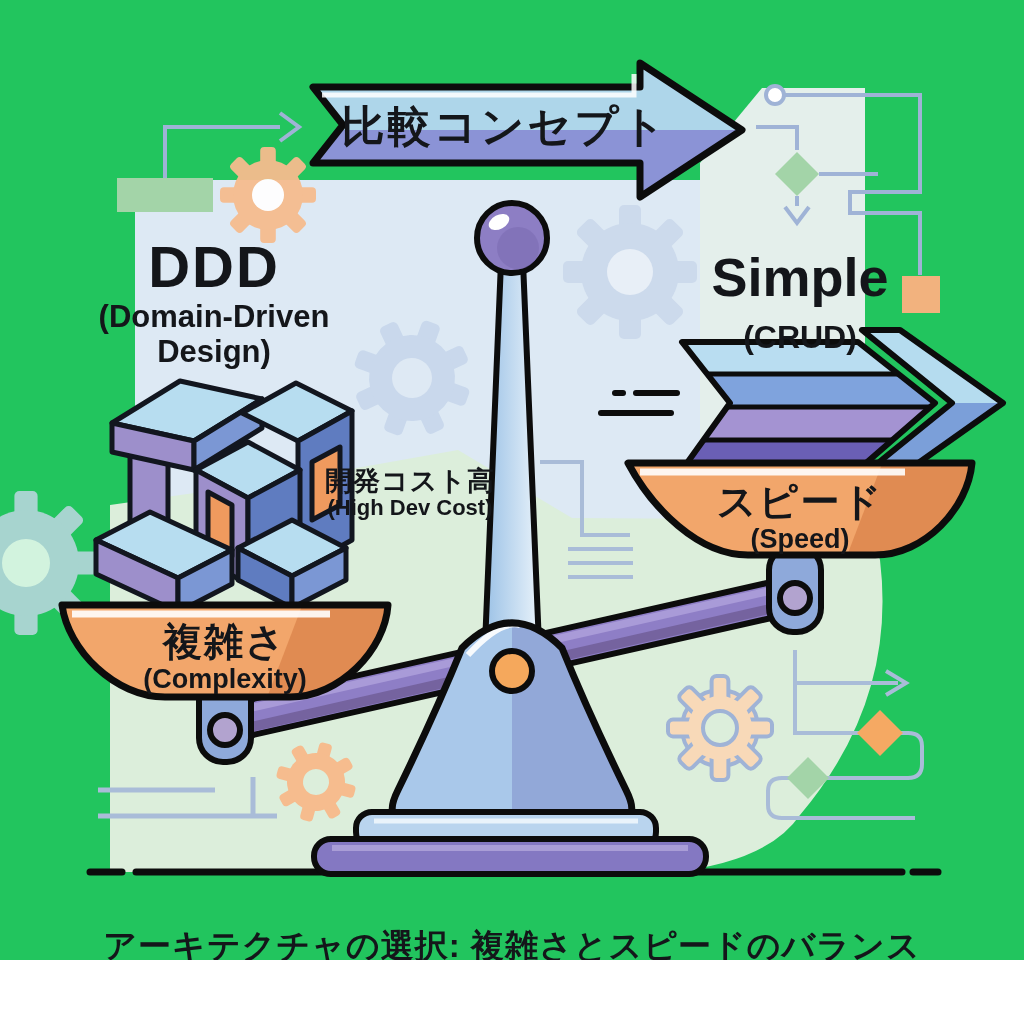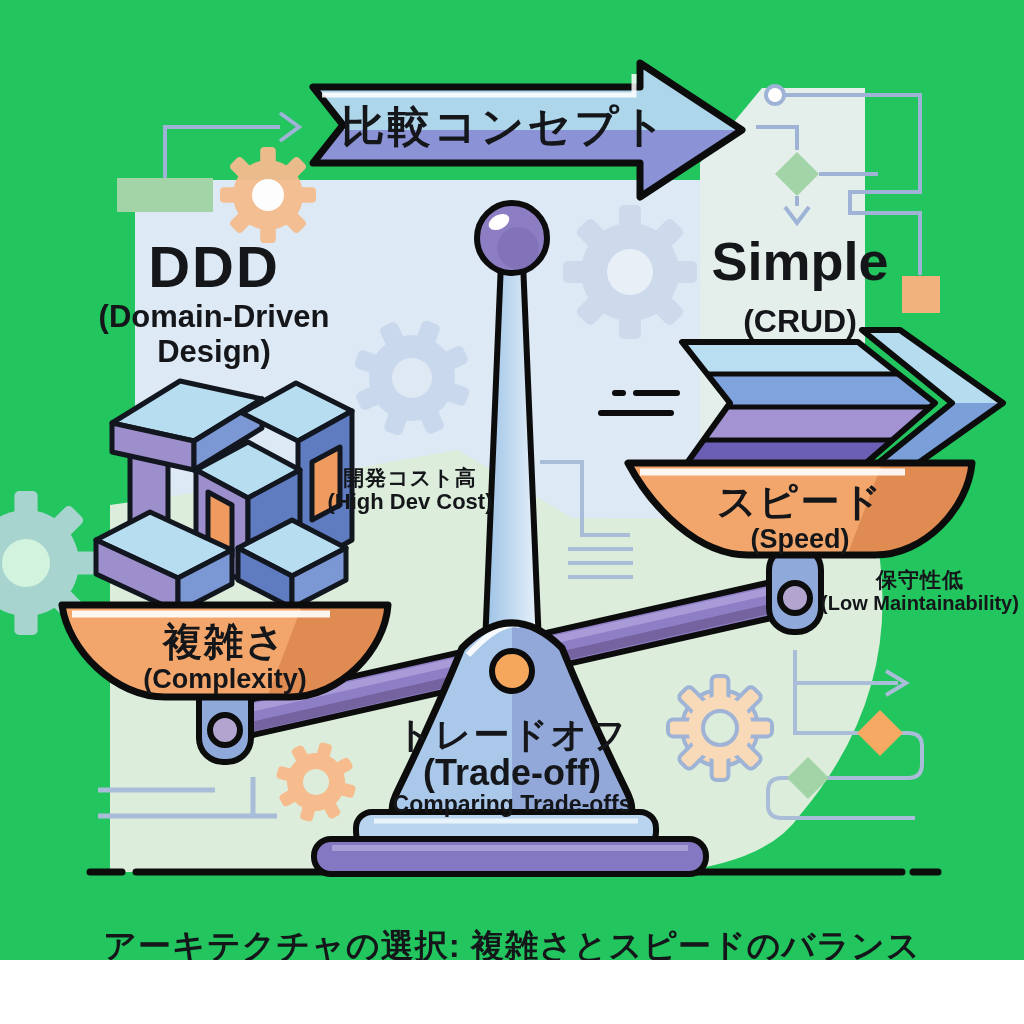--- a/index.html
+++ b/index.html
@@ -2,21 +2,21 @@
 <html><head>
 <meta charset="utf-8">
 <style>
   html,body{margin:0;padding:0;background:#fff;}
   .stage{position:relative;width:1024px;height:960px;background:#22c55e;overflow:hidden;
          font-family:"Liberation Sans","DejaVu Sans",sans-serif;color:#14161a;}
   .stage svg{position:absolute;left:0;top:0;}
   .label{position:absolute;text-align:center;font-weight:700;line-height:1.12;}
   .jp-big{font-size:39px;letter-spacing:2px;}
   .en-mid{font-size:27px;}
-  .note-jp{font-size:21px;letter-spacing:1px;}
+  .note-jp{font-size:27px;letter-spacing:1px;}
   .note-en{font-size:22px;}
   .h-main{font-size:58px;letter-spacing:2px;line-height:1.0;}
   .h-sub{font-size:31px;margin-top:4px;text-align:center;}
   .h-main2{font-size:54px;line-height:1.0;}
   .h-sub2{font-size:32px;margin-top:16px;}
   .arrow-text{font-size:43px;letter-spacing:3px;}
   .ped-jp{font-size:36px;letter-spacing:2px;}
   .ped-en{font-size:36px;}
   .ped-cap{font-size:23px;}
   .bottom-title{font-size:33px;letter-spacing:1px;}
@@ -261,46 +261,37 @@
   </g>
 </svg>
 
 <div class="label arrow-text" style="left:325px;top:102px;width:360px;">比較コンセプト</div>
 
 <div class="label" style="left:44px;top:238px;width:340px;">
   <div class="h-main">DDD</div>
   <div class="h-sub">(Domain-Driven Design)</div>
 </div>
 
-<div class="label" style="left:655px;top:234px;width:290px;">
+<div class="label" style="left:655px;top:250px;width:290px;">
   <div class="h-main2">Simple</div>
   <div class="h-sub2">(CRUD)</div>
 </div>
 
 <div class="label" style="left:325px;top:466px;width:170px;">
   <div class="note-jp">開発コスト高</div>
   <div class="note-en">(High Dev Cost)</div>
 </div>
 
-<div class="label" style="left:820px;top:568px;width:200px;">
-  <div class="note-jp">保守性低</div>
-  <div class="note-en" style="font-size:20px;">(Low Maintainability)</div>
-</div>
 
 <div class="label" style="left:655px;top:480px;width:290px;">
   <div class="jp-big">スピード</div>
   <div class="en-mid">(Speed)</div>
 </div>
 
 <div class="label" style="left:80px;top:620px;width:290px;">
   <div class="jp-big">複雑さ</div>
   <div class="en-mid">(Complexity)</div>
 </div>
 
-<div class="label" style="left:352px;top:716px;width:320px;line-height:1.06;">
-  <div class="ped-jp">トレードオフ</div>
-  <div class="ped-en">(Trade-off)</div>
-  <div class="ped-cap">Comparing Trade-offs</div>
-</div>
 
 <div class="label bottom-title" style="left:0;top:928px;width:1024px;">アーキテクチャの選択: 複雑さとスピードのバランス</div>
 
 </div>
 
 </body></html>

